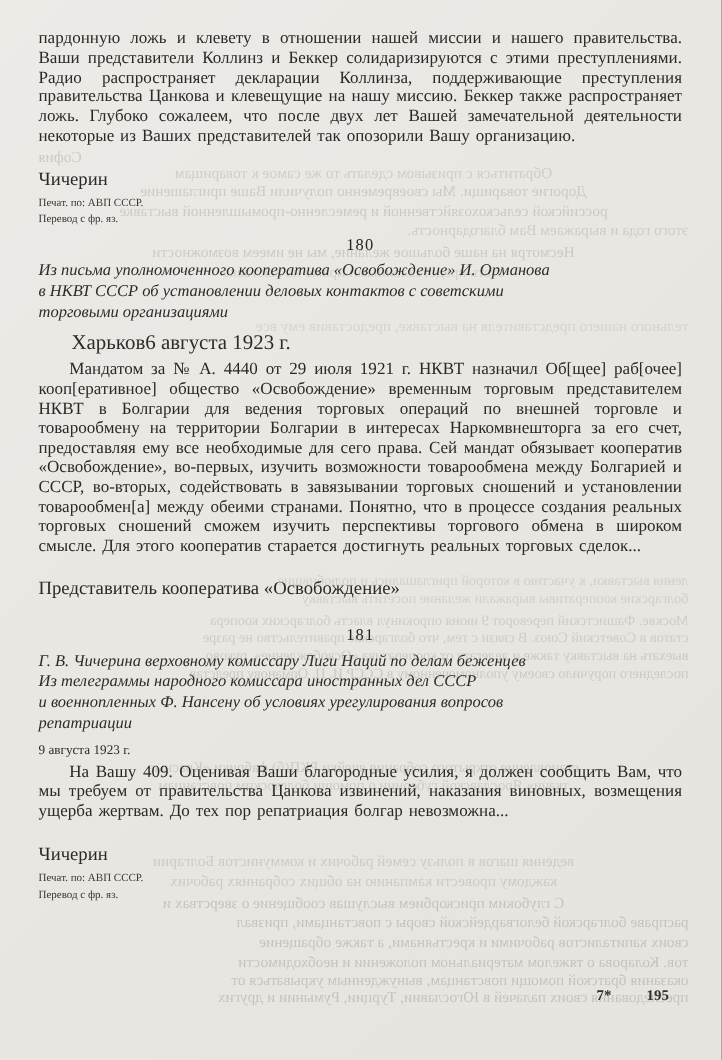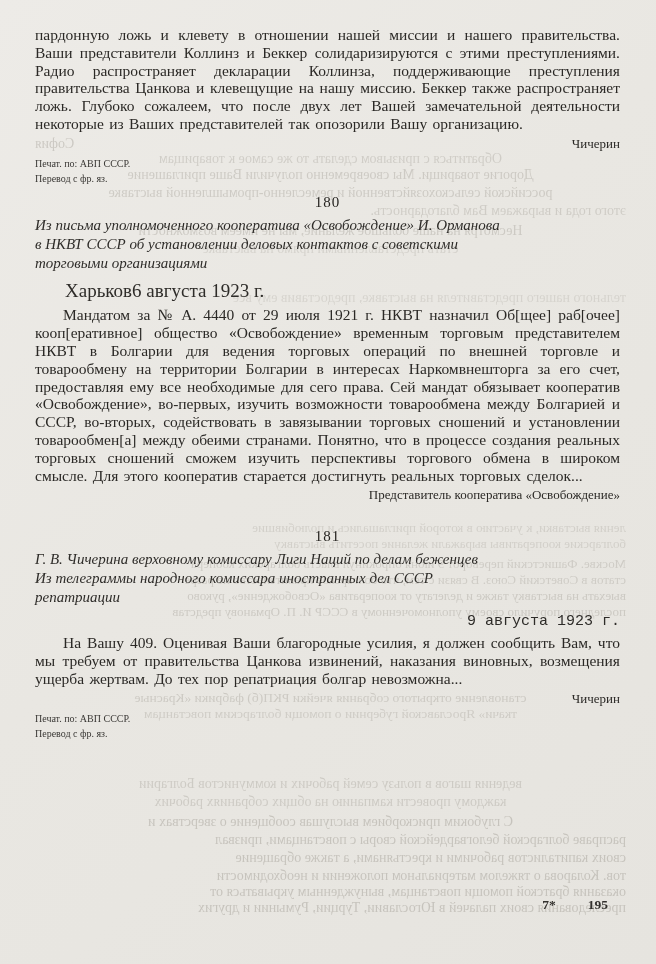--- a/index.html
+++ b/index.html
@@ -21,23 +21,23 @@
   }
   .body-text {
     font-size: 15.5px;
     line-height: 17.8px;
     text-align: justify;
     word-spacing: 1.5px;
     color: #2b2926;
   }
   .body-text.indented { text-indent: 28px; }
   .signature {
-    font-size: 13px;
-    text-align: right;
-    margin-top: 3px;
+    font-size: 17px;
+    text-align: left;
+    margin-top: 20px;
     color: #2b2926;
   }
   .source-note {
     margin-top: 5px;
     font-size: 10px;
     line-height: 14.8px;
     color: #3a3835;
   }
   .doc-number {
     margin-top: 8px;
@@ -57,23 +57,22 @@
   }
   .place-date-row {
     margin-top: 7px;
     display: flex;
     justify-content: flex-start;
     font-size: 19px;
   }
   .place-date-row .place { padding-left: 30px; }
   .date-row {
     margin-top: 6px;
-    text-align: right;
-    font-size: 15px;
-    font-family: Liberation Mono, monospace;
+    text-align: left;
+    font-size: 12px;
   }
   .para-gap { margin-top: 4px; }
   .footer {
     position: absolute;
     top: 897px;
     right: 48px;
     z-index: 2;
     display: flex;
     gap: 32px;
     font-size: 13.5px;
@@ -146,20 +145,21 @@
       <span class="place">Харьков</span>
       <span>6 августа 1923 г.</span>
     </div>
     <p class="body-text indented para-gap">Мандатом за № А. 4440 от 29 июля 1921 г. НКВТ назначил Об[щее] раб[очее] кооп[еративное] общество «Освобождение» временным торговым представителем НКВТ в Болгарии для ведения торговых операций по внешней торговле и товарообмену на территории Болгарии в интересах Наркомвнешторга за его счет, предоставляя ему все необходимые для сего права. Сей мандат обязывает кооператив «Освобождение», во-первых, изучить возможности товарообмена между Болгарией и СССР, во-вторых, содействовать в завязывании торговых сношений и установлении товарообмен[а] между обеими странами. Понятно, что в процессе создания реальных торговых сношений сможем изучить перспективы торгового обмена в широком смысле. Для этого кооператив старается достигнуть реальных торговых сделок...</p>
     <div class="signature">Представитель кооператива «Освобождение»</div>
 
     <div class="doc-number" style="margin-top: 25px;">181</div>
     <div class="doc-title">
       <div>Г. В. Чичерина верховному комиссару Лиги Наций  по делам беженцев</div>
       <div>Из телеграммы народного комиссара иностранных дел СССР</div>
+      <div>и военнопленных Ф. Нансену об условиях урегулирования вопросов</div>
       <div>репатриации</div>
     </div>
     <div class="date-row">9 августа 1923 г.</div>
     <p class="body-text indented para-gap">На Вашу 409. Оценивая Ваши благородные усилия, я должен сообщить Вам, что мы требуем от правительства Цанкова извинений, наказания виновных, возмещения ущерба жертвам. До тех пор репатриация болгар невозможна...</p>
     <div class="signature">Чичерин</div>
     <div class="source-note">
       <div>Печат. по: АВП СССР.</div>
       <div>Перевод с фр. яз.</div>
     </div>
 

